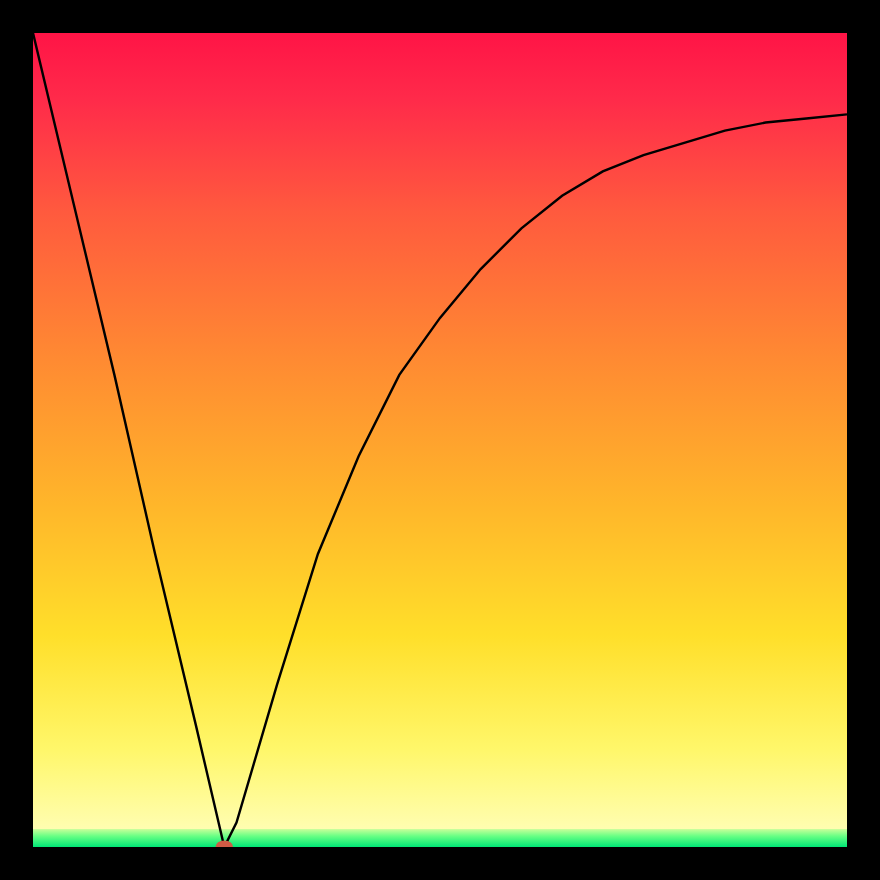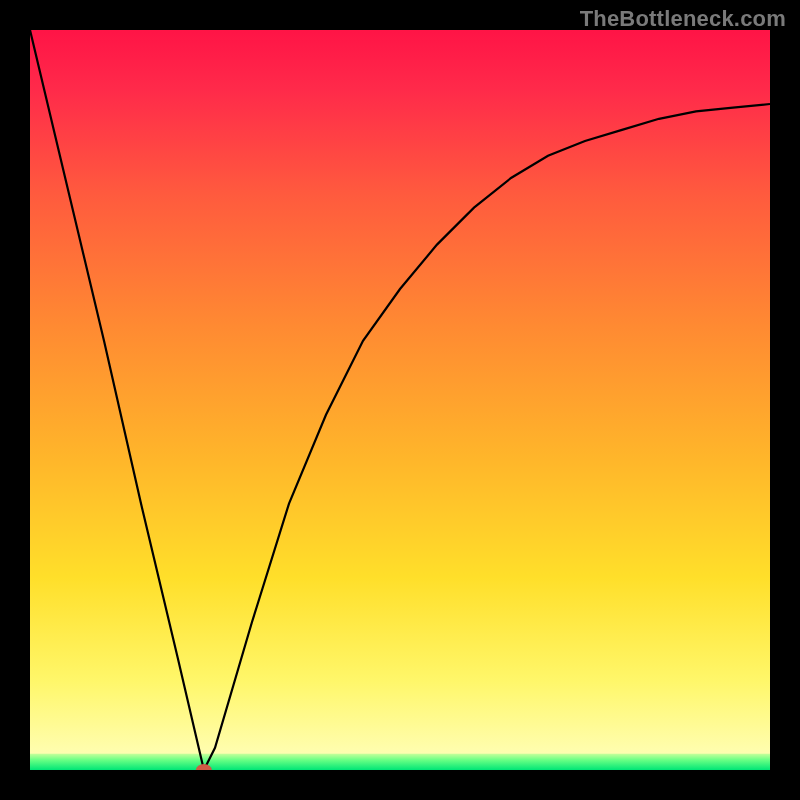--- a/index.html
+++ b/index.html
@@ -49,21 +49,20 @@
   .curve {
     fill: none;
     stroke: #000;
     stroke-width: 2.2;
   }
 </style>
 </head>
 <body>
 
 <div class="outer">
-  <div class="watermark">TheBottleneck.com</div>
 
   <div class="plot">
     <svg viewBox="0 0 740 740">
       <defs>
         <linearGradient id="bgGrad" x1="0" y1="0" x2="0" y2="1">
           <stop offset="0%" stop-color="#ff1446"></stop>
           <stop offset="8%" stop-color="#ff2a4a"></stop>
           <stop offset="22%" stop-color="#ff5a3e"></stop>
           <stop offset="40%" stop-color="#ff8a32"></stop>
           <stop offset="58%" stop-color="#ffb62a"></stop>

